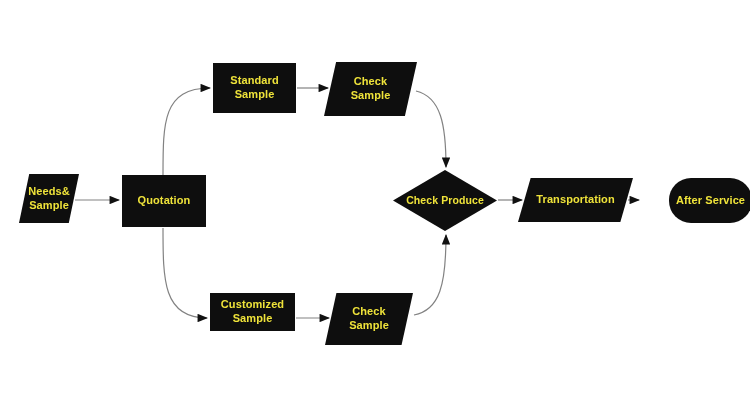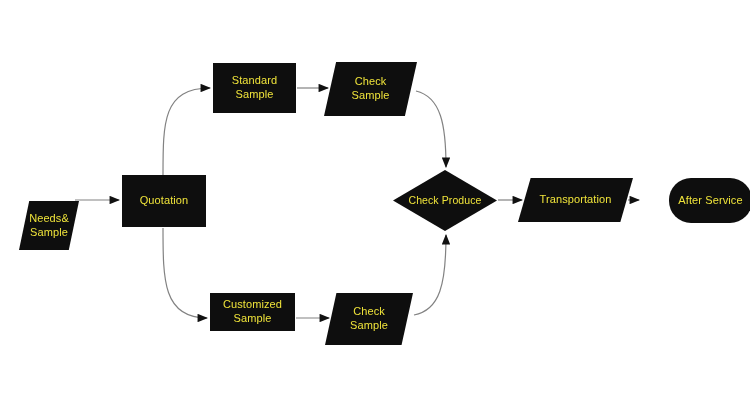--- a/index.html
+++ b/index.html
@@ -10,27 +10,27 @@
     font-family:"Liberation Sans", sans-serif;
     overflow:hidden;
   }
   #wires{position:absolute;left:0;top:0;z-index:0;}
   .node{
     position:absolute;z-index:1;
     background:#0e0e0e;
     color:#efe33a;
     display:flex;align-items:center;justify-content:center;
     text-align:center;
-    font-weight:normal;font-size:11px;line-height:1.25;
+    font-weight:bold;font-size:11px;line-height:1.25;
     white-space:pre-line;
     letter-spacing:.1px;
   }
   
   .rect{}
-  .para-a{clip-path:polygon(17% 0,100% 0,83% 100%,0 100%);margin-top:27px;}
+  .para-a{clip-path:polygon(17% 0,100% 0,83% 100%,0 100%);}
   .para-b{clip-path:polygon(13% 0,100% 0,87% 100%,0 100%);}
   .para-c{clip-path:polygon(11% 0,100% 0,89% 100%,0 100%);}
   .diamond{clip-path:polygon(50% 0,100% 50%,50% 100%,0 50%);}
   .stadium{border-radius:22px;margin-left:28px;}
   
   #n-needs        {left:19px;  top:174px; width:60px;  height:49px;}
   #n-quotation    {left:122px; top:175px; width:84px;  height:52px;}
   #n-standard     {left:213px; top:63px;  width:83px;  height:50px;}
   #n-check-top    {left:324px; top:62px;  width:93px;  height:54px;}
   #n-customized   {left:210px; top:293px; width:85px;  height:38px;}

